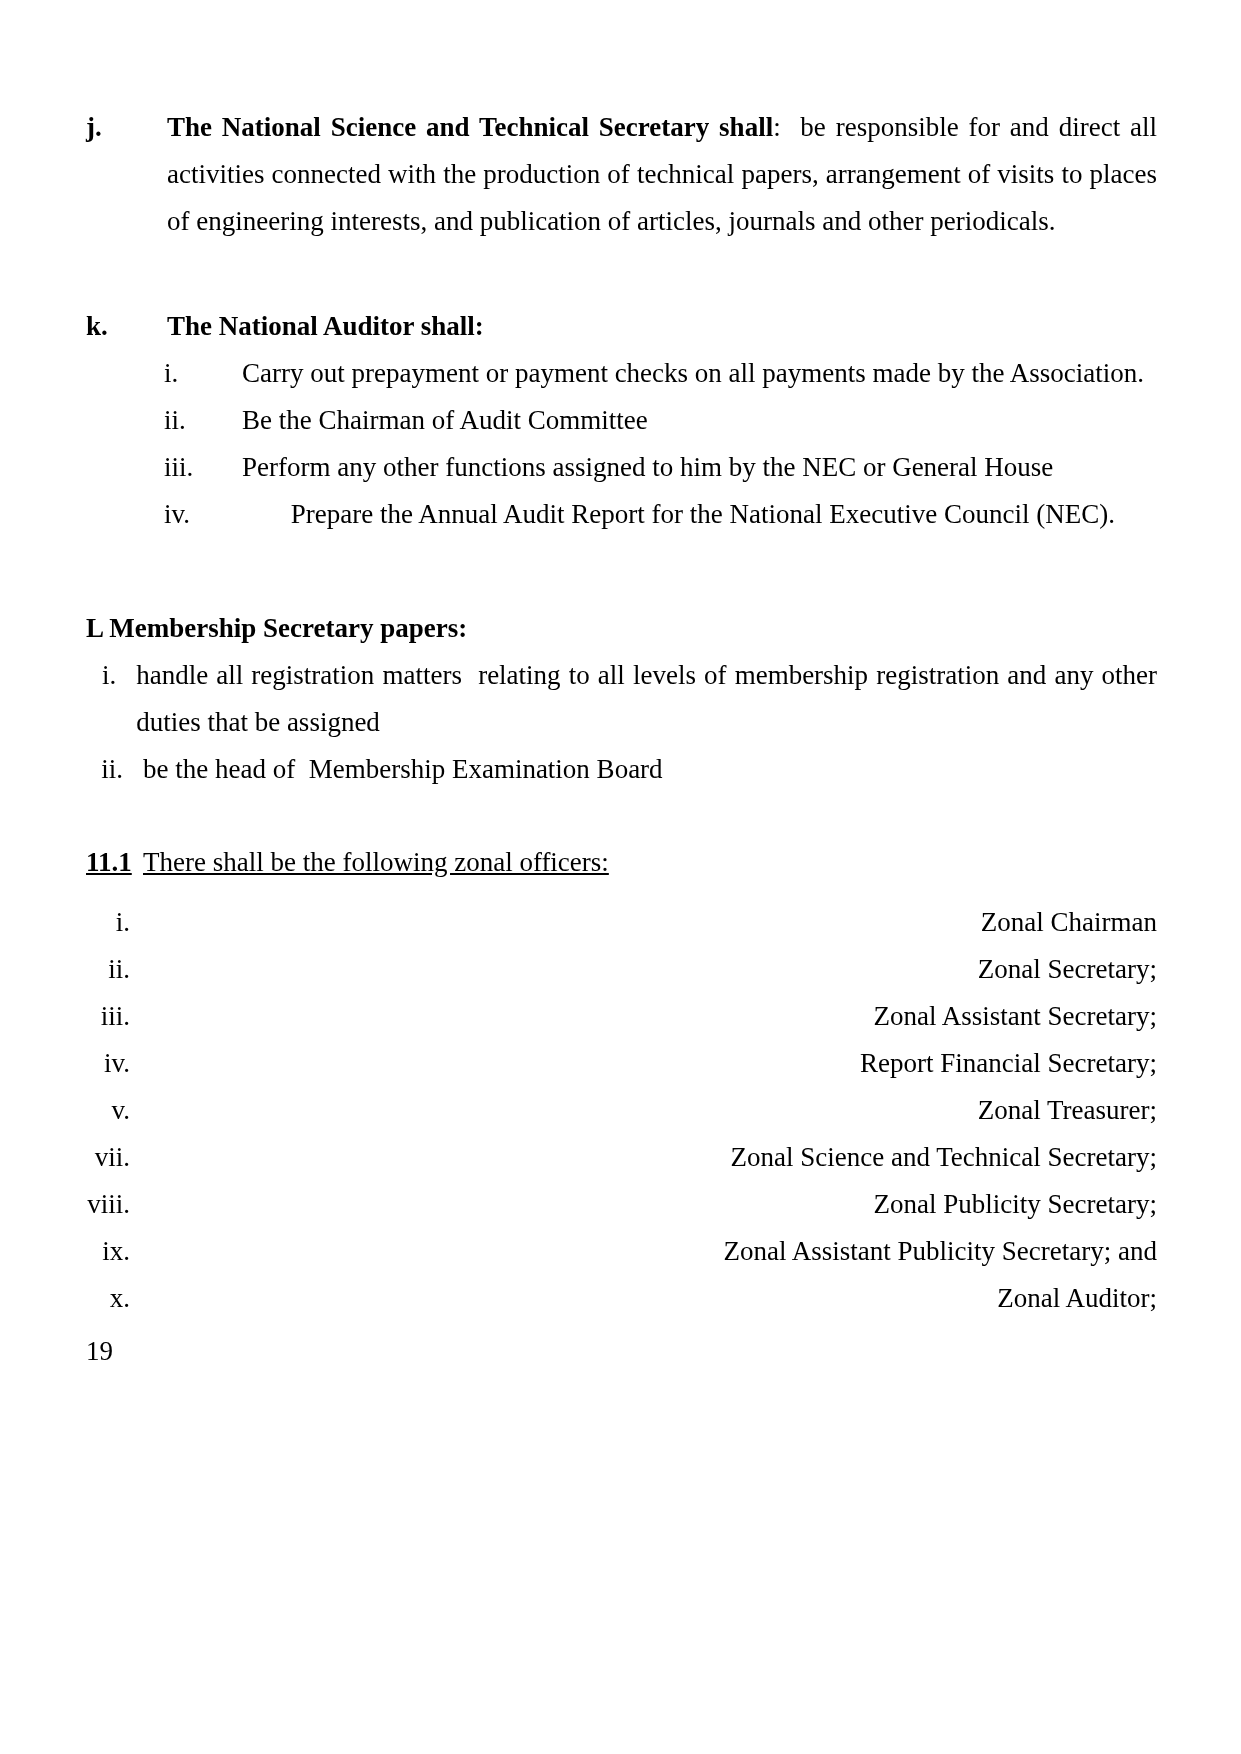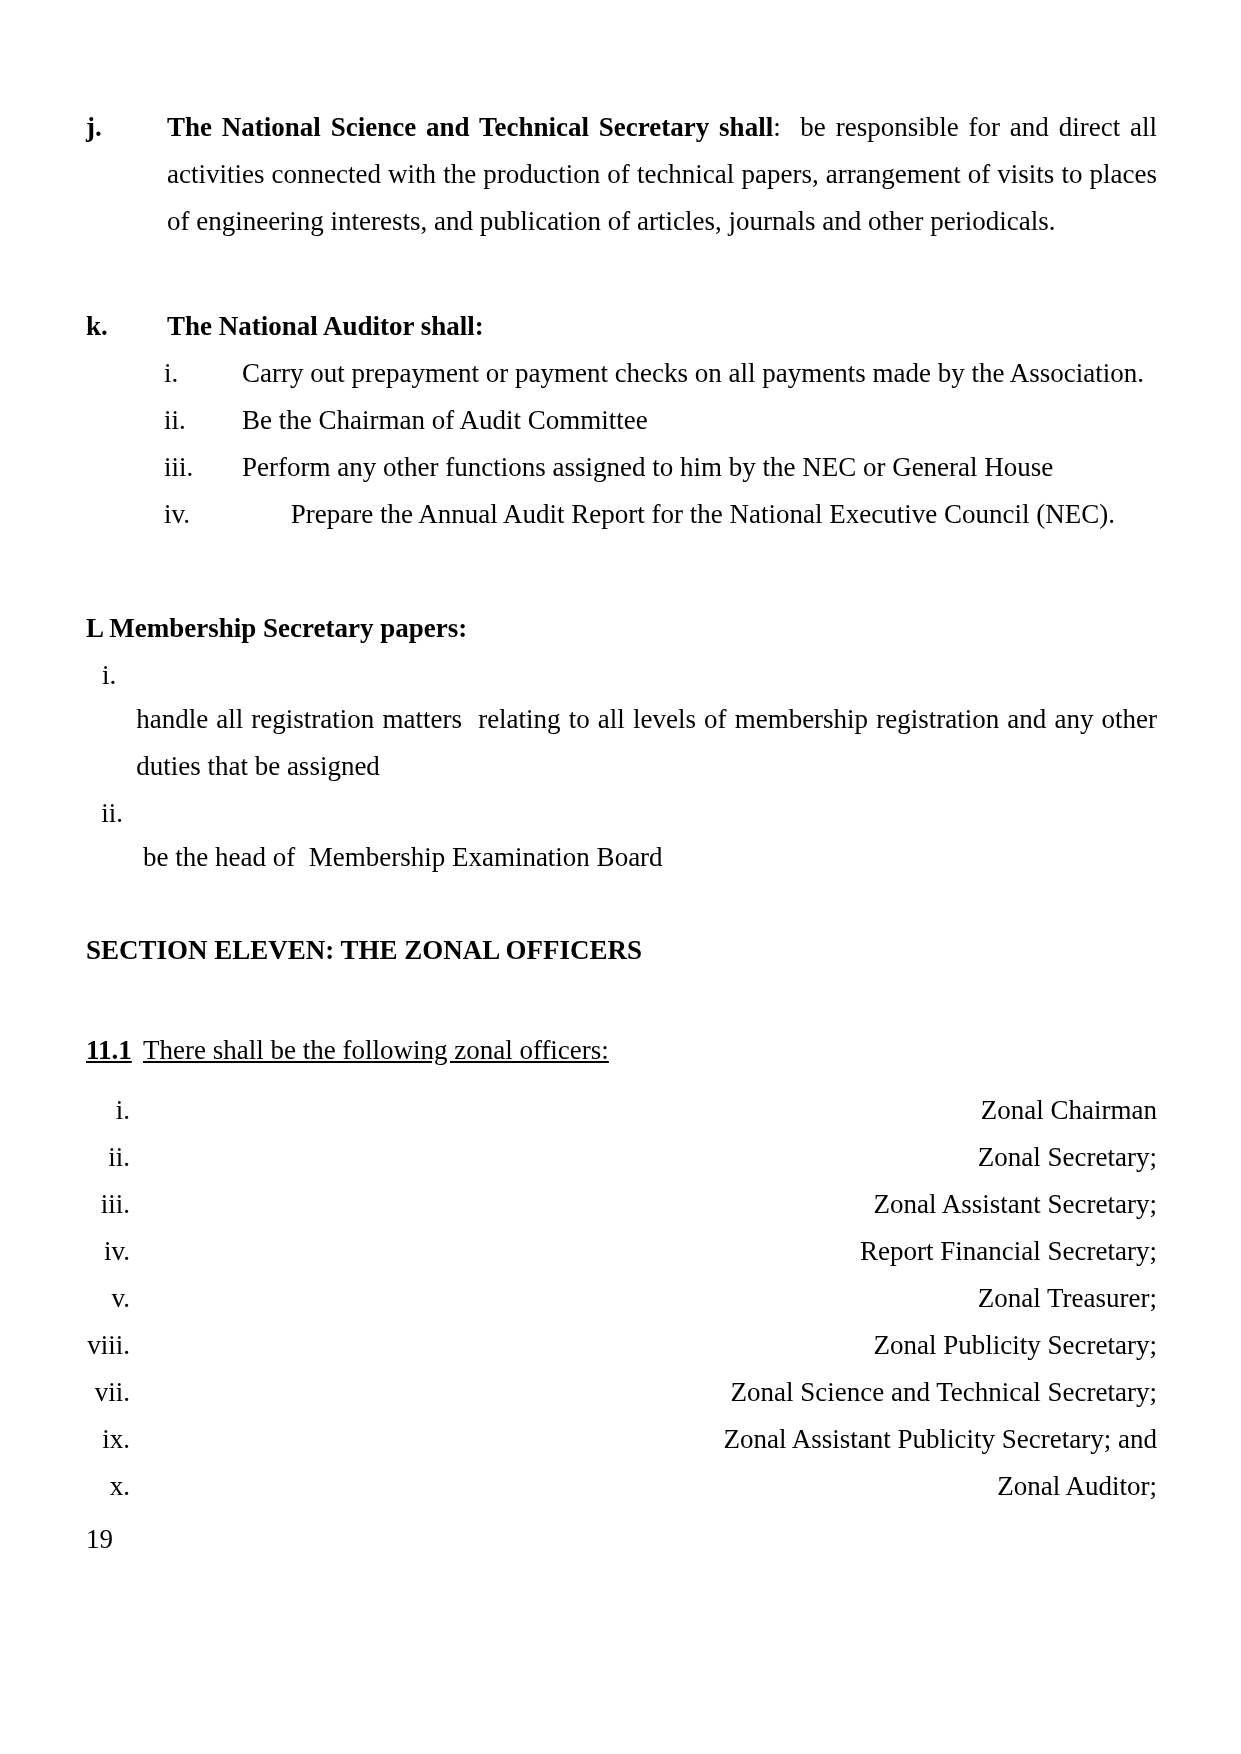--- a/index.html
+++ b/index.html
@@ -39,21 +39,21 @@
   ol.k-list { list-style: none; margin: 0 0 0 78px; padding: 0; }
   ol.k-list .num { width: 78px; text-align: left; }
   ol.k-list .body { text-align: justify; }
   ol.k-list li:nth-child(4) .body { text-align: center; }
   .k-section { margin-bottom: 67px; }
 
   
   .l-heading { font-weight: bold; }
   ol.l-list { list-style: none; margin: 0; padding: 0; }
   ol.l-list .num { width: 37px; text-align: right; margin-right: 20px; }
-  ol.l-list .body { text-align: justify; margin-top: 44px; }
+  ol.l-list .body { text-align: justify; }
   .l-section { margin-bottom: 46px; }
 
   
   .section-heading { font-weight: bold; margin-bottom: 53px; }
 
   
   .clause { margin-bottom: 13px; text-decoration: underline; }
   .clause .label { width: 57px; font-weight: bold; }
 
   
@@ -106,21 +106,20 @@
         <div class="num">i.</div>
         <div class="body">handle all registration matters&nbsp; relating to all levels of membership registration and any other duties that be assigned</div>
       </li>
       <li class="row">
         <div class="num">ii.</div>
         <div class="body">be the head of&nbsp; Membership Examination Board</div>
       </li>
     </ol>
   </div>
 
-  <div class="section-heading">SECTION ELEVEN: THE ZONAL OFFICERS</div>
 
   <div class="row clause">
     <div class="label">11.1</div>
     <div class="body">There shall be the following zonal officers:</div>
   </div>
 
   <ol class="zonal-list">
     <li class="row">
       <div class="num">i.</div>
       <div class="body">Zonal Chairman</div>
@@ -135,26 +134,26 @@
     </li>
     <li class="row">
       <div class="num">iv.</div>
       <div class="body">Report Financial Secretary;</div>
     </li>
     <li class="row">
       <div class="num">v.</div>
       <div class="body">Zonal Treasurer;</div>
     </li>
     <li class="row">
+      <div class="num">vii.</div>
+      <div class="body">Zonal Science and Technical Secretary;</div>
+    </li>
+    <li class="row">
       <div class="num">viii.</div>
       <div class="body">Zonal Publicity Secretary;</div>
-    </li>
-    <li class="row">
-      <div class="num">vii.</div>
-      <div class="body">Zonal Science and Technical Secretary;</div>
     </li>
     <li class="row">
       <div class="num">ix.</div>
       <div class="body">Zonal Assistant Publicity Secretary; and</div>
     </li>
     <li class="row">
       <div class="num">x.</div>
       <div class="body">Zonal Auditor;</div>
     </li>
   </ol>

